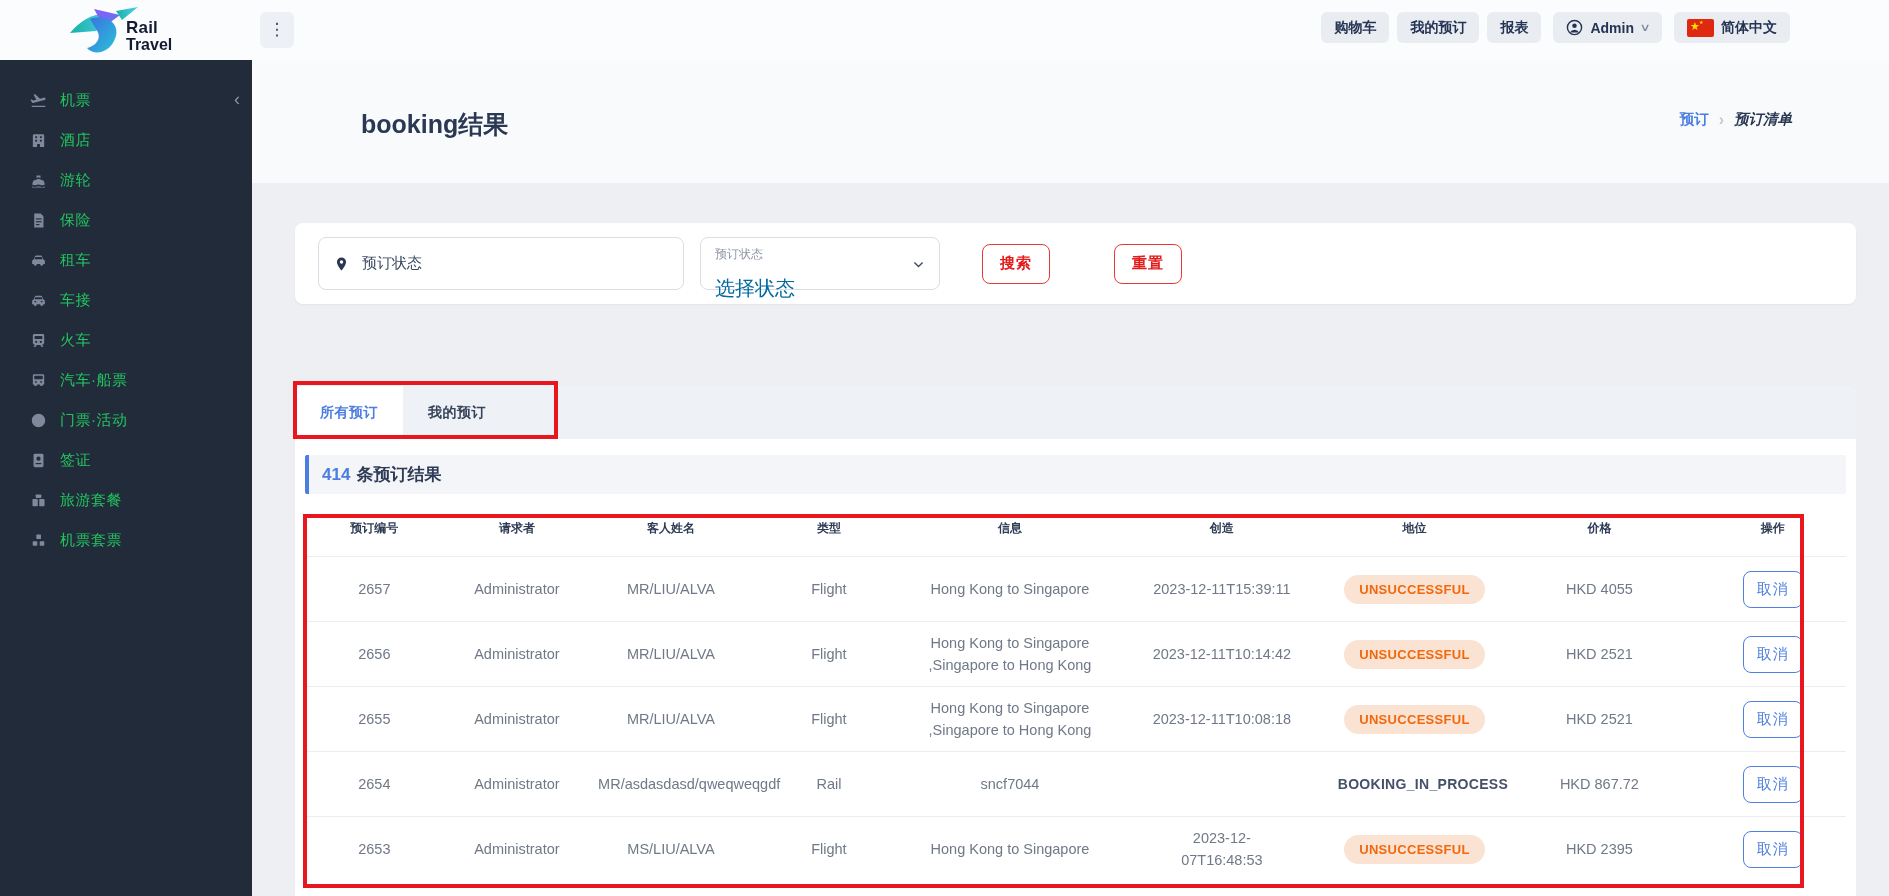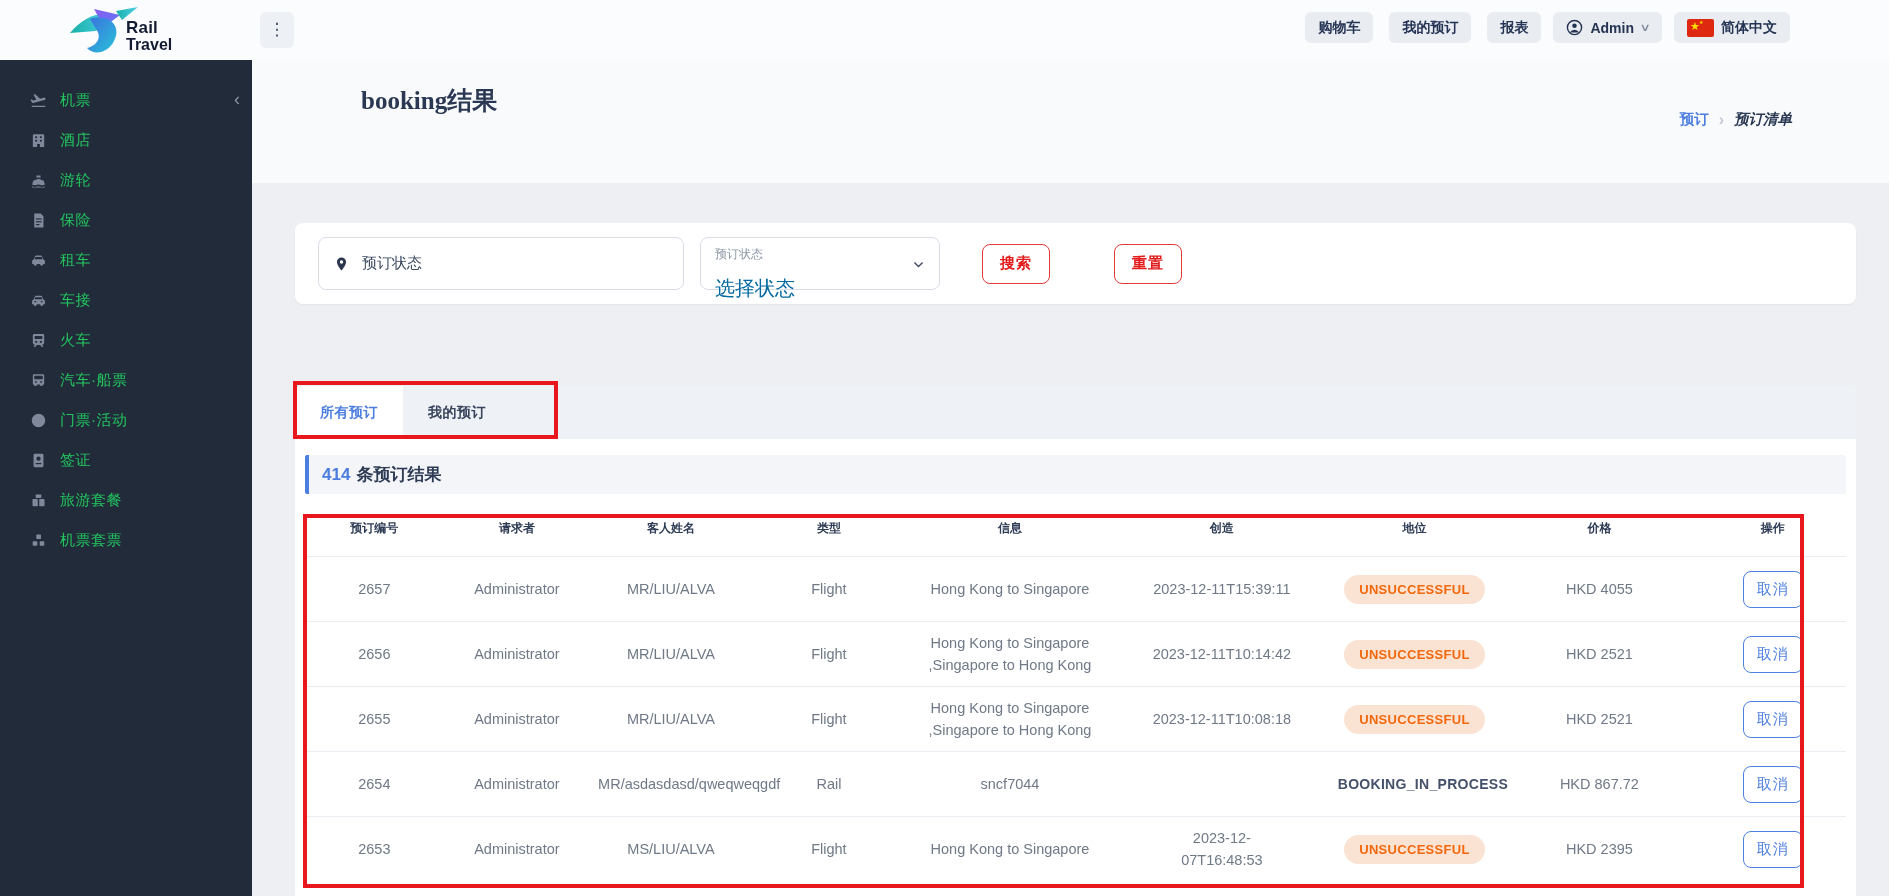--- a/index.html
+++ b/index.html
@@ -25,21 +25,21 @@
   .sidebar { position:absolute; top:60px; left:0; width:252px; height:836px; background:#212b3a; z-index:4; padding-top:20px; }
   .side-item { height:40px; display:flex; align-items:center; padding-left:28px; cursor:pointer; }
   .side-item .icon { width:20px; height:18px; display:inline-flex; align-items:center; justify-content:center; color:#7f899b; }
   .side-item .icon svg { width:17px; height:17px; fill:#7f899b; }
   .side-label { margin-left:12px; font-size:15px; color:#22c55e; letter-spacing:.5px; }
   .collapse-chev { position:absolute; top:30px; right:12px; color:#8a94a5; font-size:18px; cursor:pointer; line-height:18px; }
 
   
   .main { position:absolute; left:252px; top:60px; width:1637px; height:836px; background:#edeff2; }
   .title-band { position:absolute; left:0; top:0; width:100%; height:123px; background:#f8fafc; }
-  .page-title { position:absolute; left:109px; top:24px; font-size:25px; font-weight:800; color:#2b3853;font-family:Liberation Serif, serif; }
+  .page-title { position:absolute; left:109px; top:48px; font-size:25px; font-weight:800; color:#2b3853; }
   .breadcrumb { position:absolute; right:97px; top:50px; display:flex; align-items:center; gap:10px; font-size:14.5px; font-weight:700; }
   .breadcrumb .bc-active { color:#4c7de0; cursor:pointer; }
   .breadcrumb .bc-sep { color:#c3cad4; font-size:16px; font-weight:700; }
   .breadcrumb .bc-current { color:#2b3853;font-style:italic; }
 
   
   .search-card { position:absolute; left:43px; top:163px; width:1561px; height:81px; background:#fff; border-radius:8px; box-shadow:0 1px 2px rgba(20,30,60,.05); display:flex; align-items:center; padding-left:23px; }
   .date-input { width:366px; height:53px; border:1px solid #d9dee6; border-radius:8px; display:flex; align-items:center; padding-left:15px; gap:13px; background:#fff; cursor:text; }
   .date-input svg { width:15px; height:18px; fill:#2c3750; flex:none; }
   .date-placeholder { font-size:15px; color:#3c4961; }
@@ -96,21 +96,21 @@
       <path d="M50 8 L72 4 L56 17 Z" fill="url(#gTeal)"></path>
       <path d="M24 16 C44 10 56 24 48 38 C42 50 28 53 21 45 C32 42 36 34 30 26 Z" fill="url(#gBlue)"></path>
     </svg>
     <div class="logo-text">
       <div class="l1">Rail</div>
       <div class="l2">Travel</div>
     </div>
   </div>
   <button class="dots-btn">⋮</button>
   <nav class="topnav">
-    <span id="topnav-pills" style="display:flex;gap:16px;align-items:center;">
+    <span id="topnav-pills" style="display:flex;gap:8px;align-items:center;">
         <button class="pill">购物车</button>
         <button class="pill">我的预订</button>
         <button class="pill">报表</button>
       </span>
     <button class="pill">
       <svg width="17" height="17" viewBox="0 0 24 24">
         <circle cx="12" cy="12" r="10" fill="none" stroke="#253454" stroke-width="2"></circle>
         <circle cx="12" cy="9.5" r="3.2" fill="#253454"></circle>
         <path d="M5.5 19a7.5 7.5 0 0 1 13 0" fill="#253454"></path>
       </svg>

